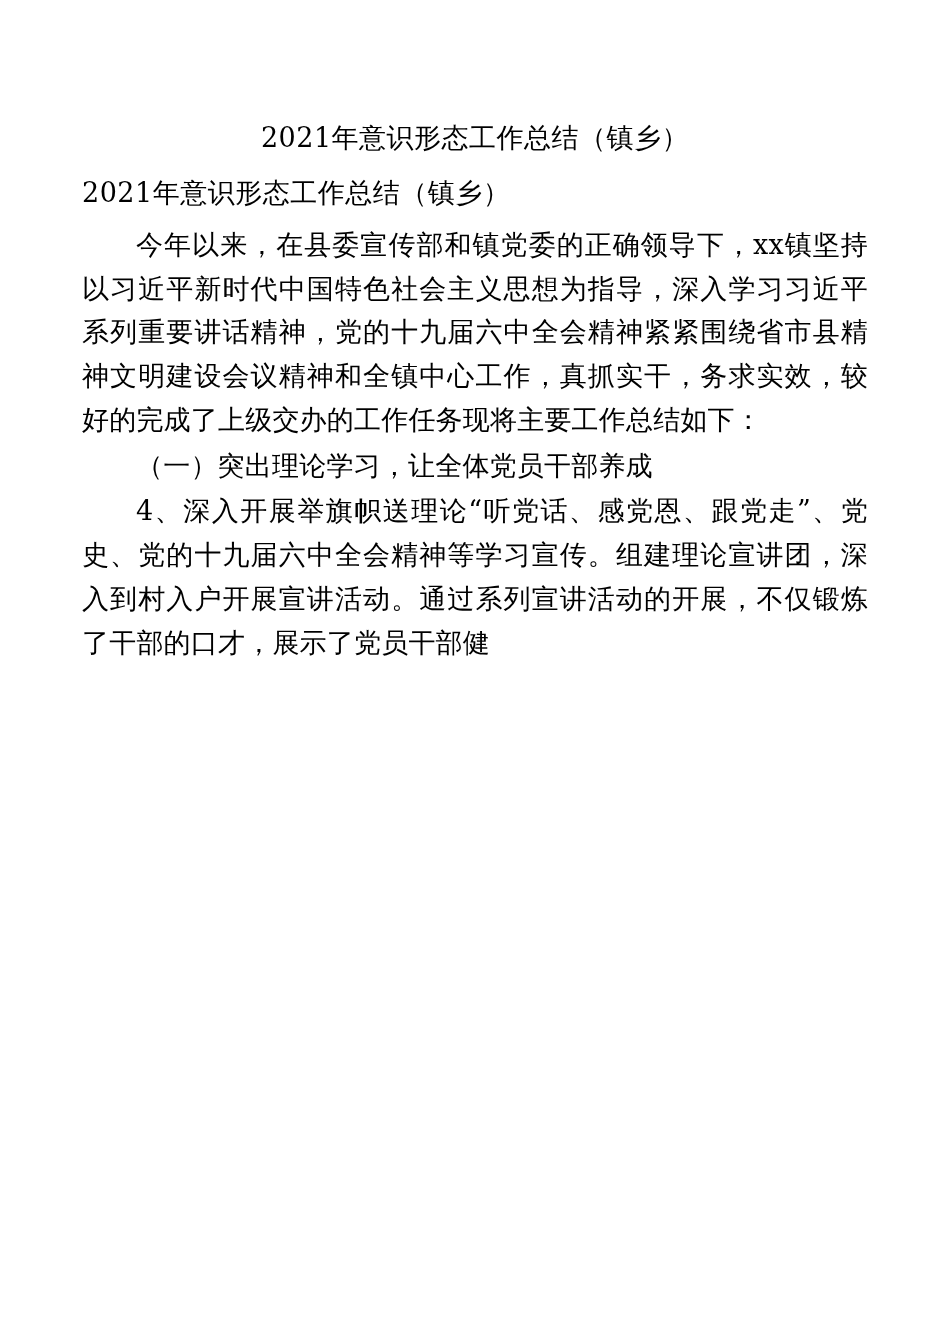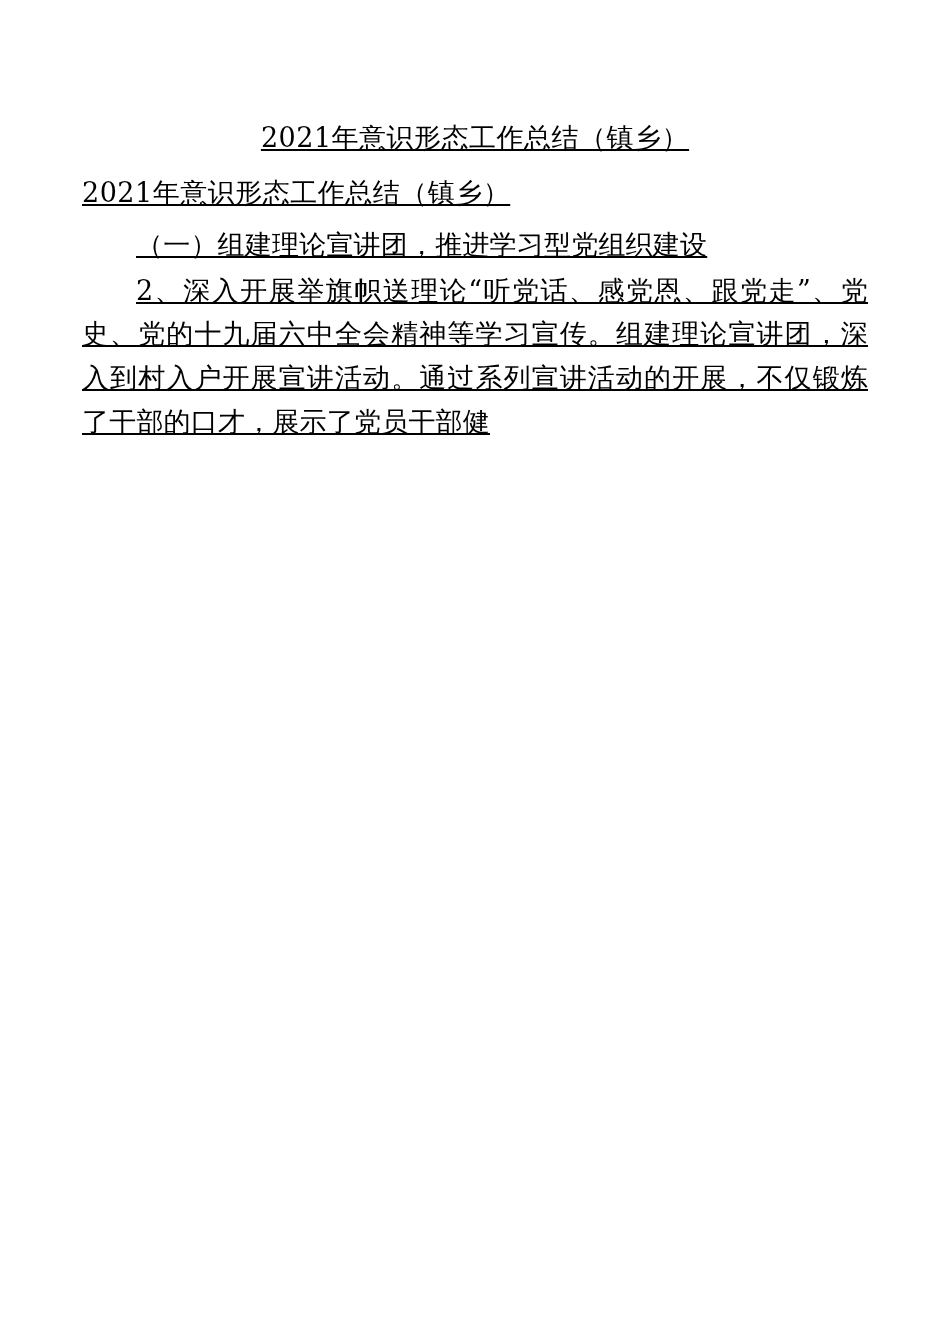--- a/index.html
+++ b/index.html
@@ -13,21 +13,20 @@
     font-family: "DejaVu Serif", "Liberation Serif", serif;
     color: #000000;
     overflow: hidden;
   }
   .page {
     width: 950px;
     height: 1344px;
     box-sizing: border-box;
     padding: 118px 82px 0 82px;
     position: relative;
-    text-decoration: underline;
   }
   .doc-title {
     text-align: center;
     font-size: 27px;
     line-height: 1.5;
     font-weight: normal;
     margin: 0 0 14px 0;
     letter-spacing: 0.5px;
   }
   .subtitle {
@@ -48,16 +47,17 @@
 </style>
 </head>
 <body>
 
 <div class="page">
 
   <h1 class="doc-title">2021年意识形态工作总结（镇乡）</h1>
 
   <div class="subtitle">2021年意识形态工作总结（镇乡）</div>
 
-  <p class="body-par">（一）组建理论宣讲团，推进学习型党组织建设</p>
-  <p class="body-par">2、深入开展举旗帜送理论“听党话、感党恩、跟党走”、党史、党的十九届六中全会精神等学习宣传。组建理论宣讲团，深入到村入户开展宣讲活动。通过系列宣讲活动的开展，不仅锻炼了干部的口才，展示了党员干部健</p>
+  <p class="body-par">今年以来，在县委宣传部和镇党委的正确领导下，xx镇坚持以习近平新时代中国特色社会主义思想为指导，深入学习习近平系列重要讲话精神，党的十九届六中全会精神紧紧围绕省市县精神文明建设会议精神和全镇中心工作，真抓实干，务求实效，较好的完成了上级交办的工作任务现将主要工作总结如下：</p>
+  <p class="body-par">（一）突出理论学习，让全体党员干部养成</p>
+  <p class="body-par">4、深入开展举旗帜送理论“听党话、感党恩、跟党走”、党史、党的十九届六中全会精神等学习宣传。组建理论宣讲团，深入到村入户开展宣讲活动。通过系列宣讲活动的开展，不仅锻炼了干部的口才，展示了党员干部健</p>
 
 </div>
 
 </body></html>

